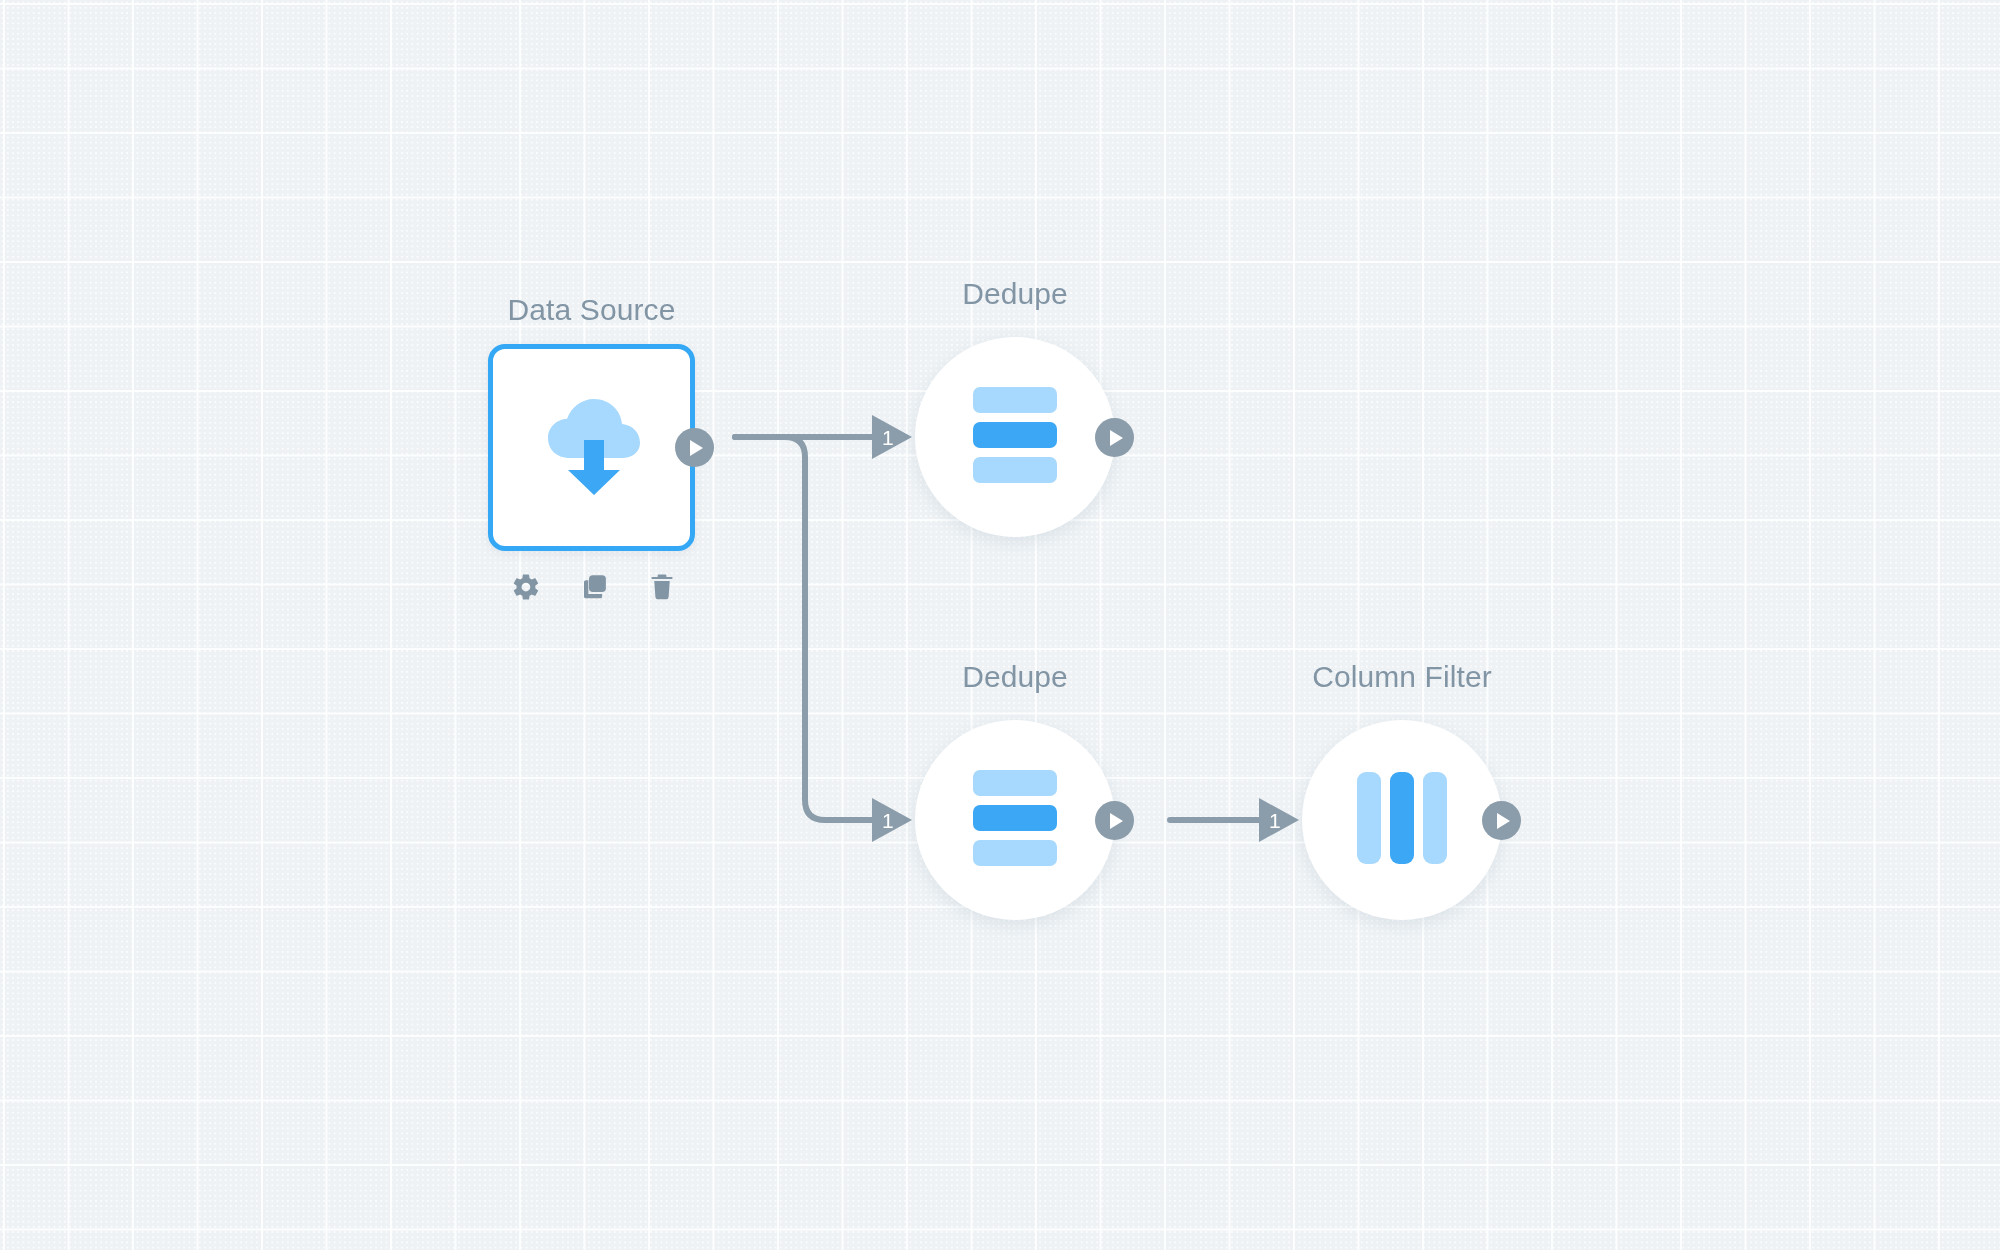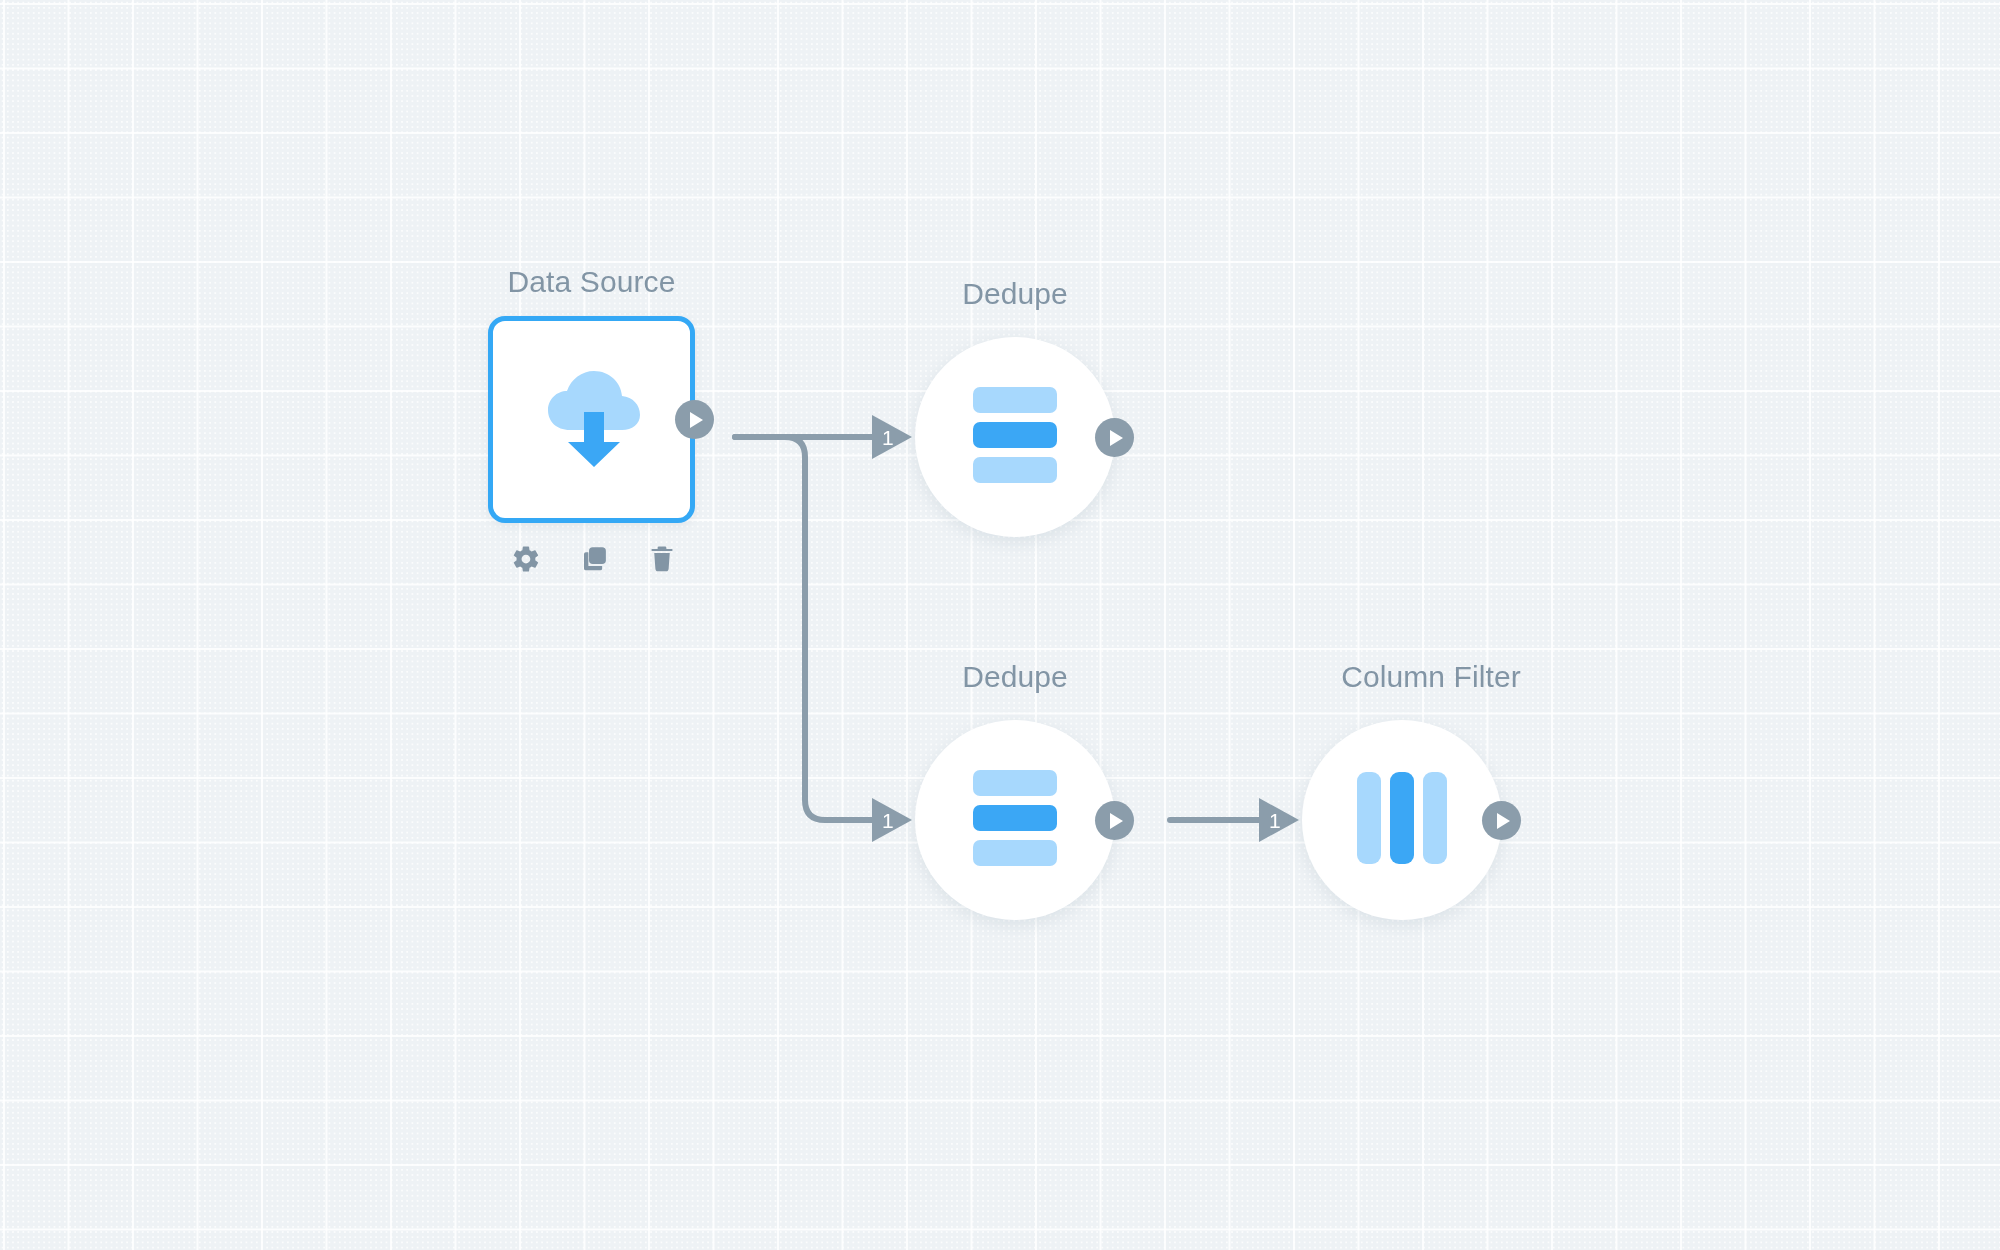--- a/index.html
+++ b/index.html
@@ -147,21 +147,21 @@
 
   <svg id="edges" viewBox="0 0 2000 1250" width="2000" height="1250">
 
     <path d="M 735 437 L 875 437" fill="none" stroke="#8b9dab" stroke-width="6" stroke-linecap="round"></path>
 
     <path d="M 735 437 L 785 437 Q 805 437 805 457 L 805 800 Q 805 820 825 820 L 875 820" fill="none" stroke="#8b9dab" stroke-width="6" stroke-linecap="round"></path>
 
     <path d="M 1170 820 L 1270 820" fill="none" stroke="#8b9dab" stroke-width="6" stroke-linecap="round"></path>
   </svg>
 
-  <div class="node node-square" style="left:488px; top:316px; width:207px; height:207px;">
+  <div class="node node-square" style="left:488px; top:344px; width:207px; height:207px;">
     <div class="node-label" style="top:-51px;">Data Source</div>
 
     <div class="node-body">
 
       <span class="icon">
         <svg width="104" height="100" viewBox="0 0 104 100">
           <path d="M30 62 C16 62 8 53 8 42 C8 31 17 23 27 23 C31 11 42 3 54 3 C69 3 81 14 82 28 C93 29 100 37 100 47 C100 56 92 62 82 62 Z" fill="#a7d8fd"></path>
           <path d="M44 44 L64 44 L64 74 L80 74 L54 99 L28 74 L44 74 Z" fill="#3ba7f5"></path>
         </svg>
       </span>
@@ -238,21 +238,21 @@
         </svg>
       </span>
     </div>
 
     <div class="port-out" style="left:180px; top:81px;">
       <span class="tri"></span>
     </div>
   </div>
 
   <div class="node node-circle" style="left:1302px; top:720px; width:200px; height:200px;">
-    <div class="node-label" style="top:-60px;margin-left:29px;">Column Filter</div>
+    <div class="node-label" style="top:-60px;">Column Filter</div>
 
     <div class="port-in" style="left:-43px; top:78px;">
       <span class="tri-in"></span>
       <span class="idx">1</span>
     </div>
 
     <div class="node-body">
       <span class="icon">
         <svg width="90" height="92" viewBox="0 0 90 92">
           <rect x="0" y="0" width="24" height="92" rx="9" fill="#a7d8fd"></rect>

